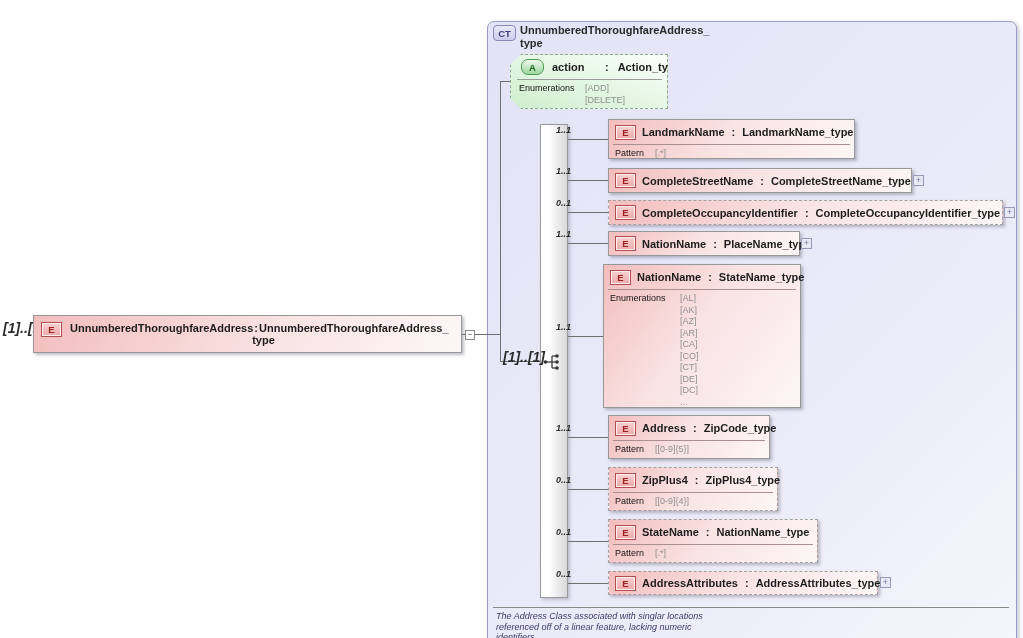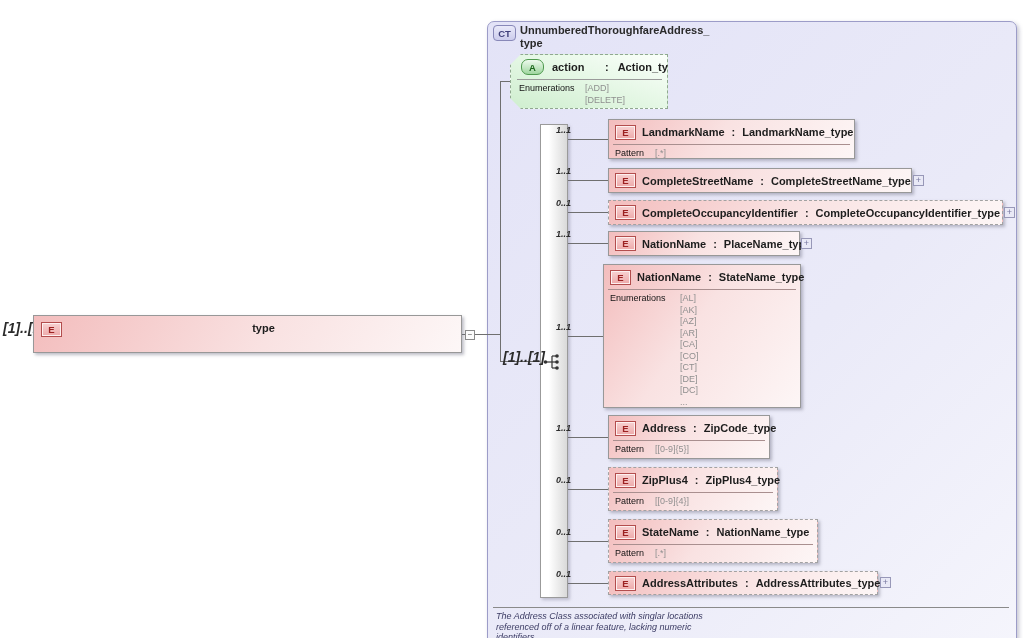--- a/index.html
+++ b/index.html
@@ -108,20 +108,21 @@
   <div class="badge-ct">CT</div>
   <div class="ct-title">
     <div>UnnumberedThoroughfareAddress_</div>
     <div>type</div>
   </div>
 
   <span class="occ" style="left:3px;top:304px;">[1]..[1]</span>
   <div class="root">
     <span class="badge-e">E</span>
     <div class="root-text">
+      <div class="root-l1"><span>UnnumberedThoroughfareAddress</span><span class="sep">:</span><span>UnnumberedThoroughfareAddress_</span></div>
       <div class="root-l2">type</div>
     </div>
   </div>
   <div class="pm minus" style="left:465px;top:314px;">−</div>
 
   <div class="attr ebox-green">
     <div class="hdr">
       <span class="badge-a">A</span>
       <span class="nm">action</span>
       <span class="sep">:</span>

